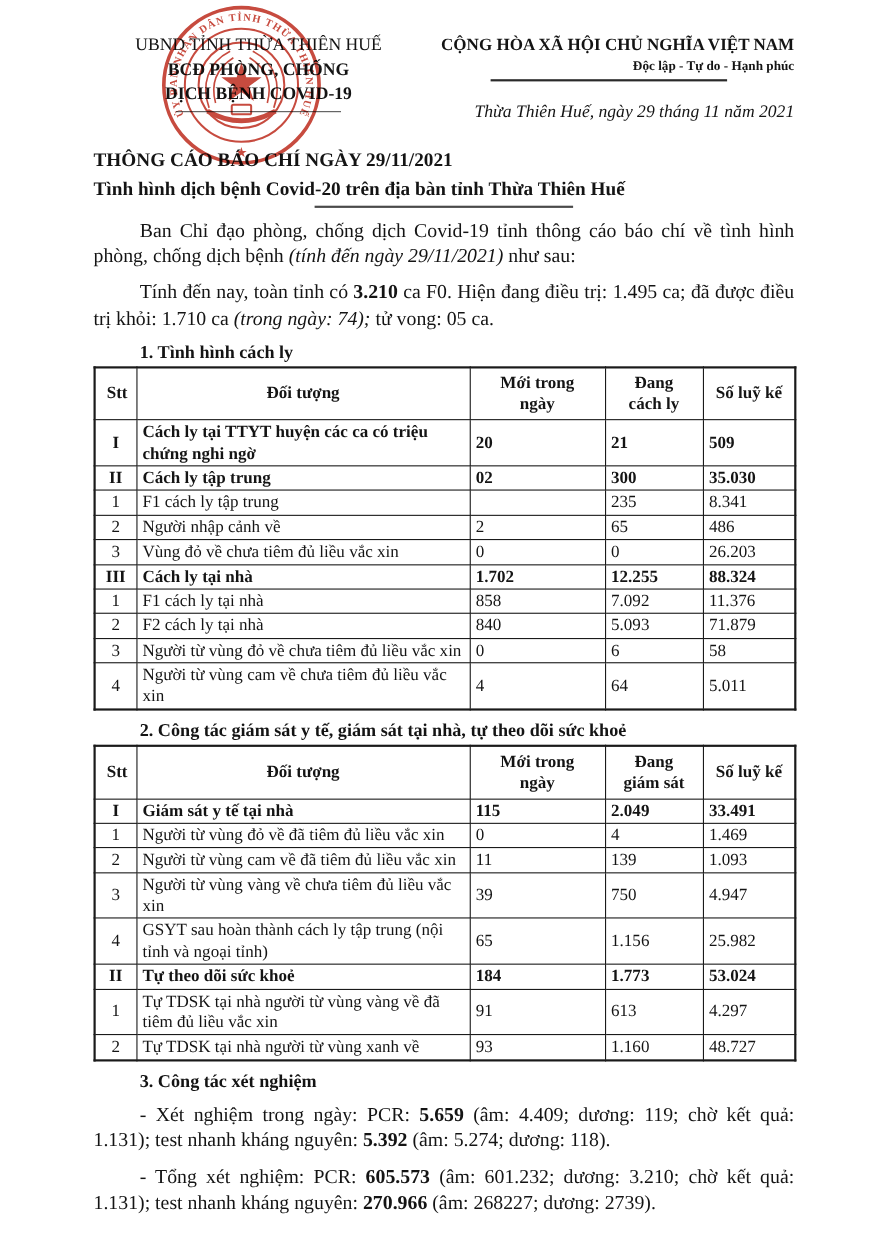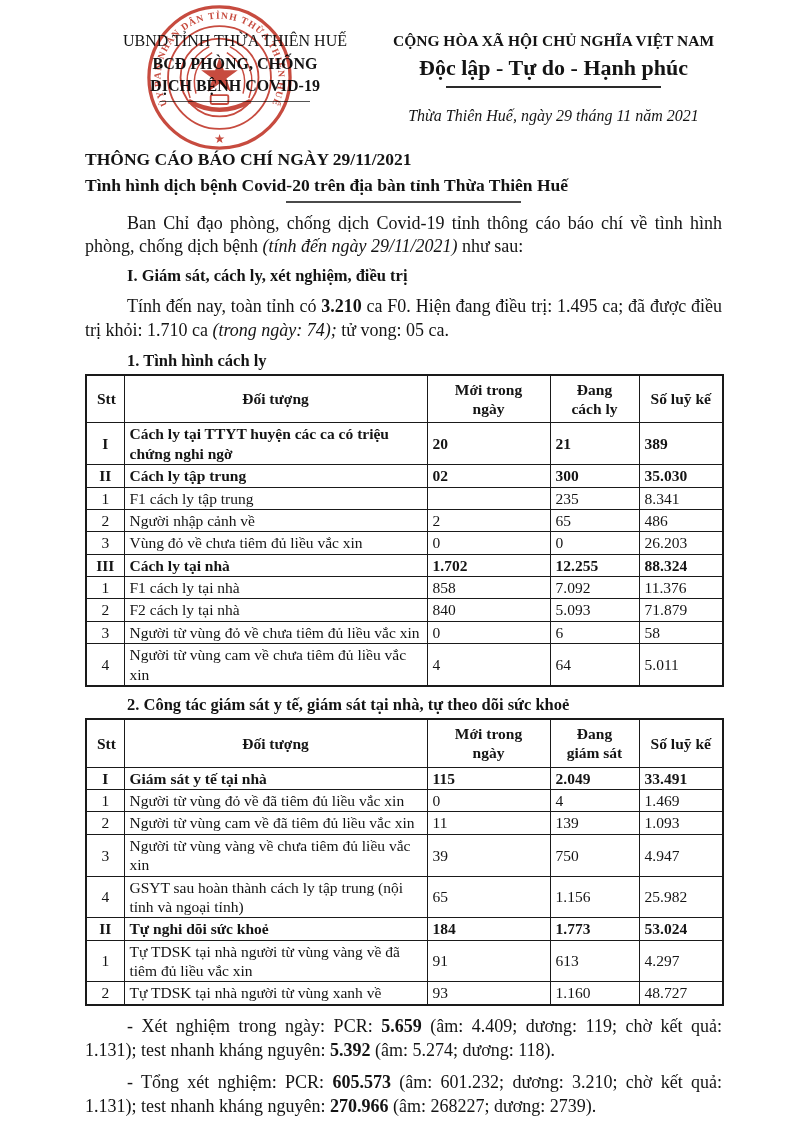--- a/index.html
+++ b/index.html
@@ -23,26 +23,26 @@
   .header-left {
     width: 300px;
     text-align: center;
     font-size: 16px;
     line-height: 1.42;
     padding-top: 8px;
   }
   .org-rule { width: 150px; height: 1px; background: #555; margin: 3px auto 0; }
   .header-right {
     flex: 1;
-    text-align: center;
+    text-align: right;
     font-size: 15.5px;
     line-height: 1.42;
     padding-top: 8px;
   }
-  .motto { font-size: 22px; }
+  .motto { font-size: 12px; }
   .motto-rule { width: 215px; height: 1.5px; background: #2a2a2a; margin: 3px auto 0; }
   .dateline { margin-top: 17px; font-style: italic; font-size: 16px; }
 
   
   .seal {
     position: absolute;
     left: 146px;
     top: 4px;
     width: 147px;
     height: 147px;
@@ -151,21 +151,20 @@
   </svg>
 
   <div class="title-block">
     <div>THÔNG CÁO BÁO CHÍ NGÀY 29/11/2021</div>
     <div>Tình hình dịch bệnh Covid-20 trên địa bàn tỉnh Thừa Thiên Huế</div>
     <div class="title-rule"></div>
   </div>
 
   <p class="para"><span>Ban Chỉ đạo phòng, chống dịch Covid-19 tỉnh thông cáo báo chí về tình hình phòng, chống dịch bệnh </span><span class="italic">(tính đến ngày 29/11/2021)</span><span> như sau:</span></p>
 
-  <h3 class="section-heading">I. Giám sát, cách ly, xét nghiệm, điều trị</h3>
   <p class="para"><span>Tính đến nay, toàn tỉnh có </span><span class="bold">3.210</span><span> ca F0. Hiện đang điều trị: 1.495 ca; đã được điều trị khỏi: 1.710 ca </span><span class="italic">(trong ngày: 74);</span><span> tử vong: 05 ca.</span></p>
 
   <h4 class="sub-heading">1. Tình hình cách ly</h4>
   <table class="data-table">
     <colgroup>
       <col style="width:38px">
         <col style="width:303px">
         <col style="width:123px">
         <col style="width:89px">
         <col style="width:84px">
@@ -178,21 +177,21 @@
         <th>Đang cách ly</th>
         <th>Số luỹ kế</th>
       </tr>
     </thead>
     <tbody>
         <tr class="row-bold">
           <td class="cell-stt">I</td>
           <td class="cell-label">Cách ly tại TTYT huyện các ca có triệu chứng nghi ngờ</td>
           <td class="cell-num">20</td>
           <td class="cell-num">21</td>
-          <td class="cell-num">389</td>
+          <td class="cell-num">509</td>
         </tr>
         <tr class="row-bold">
           <td class="cell-stt">II</td>
           <td class="cell-label">Cách ly tập trung</td>
           <td class="cell-num">02</td>
           <td class="cell-num">300</td>
           <td class="cell-num">35.030</td>
         </tr>
         <tr>
           <td class="cell-stt">1</td>
@@ -302,21 +301,21 @@
         </tr>
         <tr>
           <td class="cell-stt">4</td>
           <td class="cell-label">GSYT sau hoàn thành cách ly tập trung (nội tỉnh và ngoại tỉnh)</td>
           <td class="cell-num">65</td>
           <td class="cell-num">1.156</td>
           <td class="cell-num">25.982</td>
         </tr>
         <tr class="row-bold">
           <td class="cell-stt">II</td>
-          <td class="cell-label">Tự nghi dõi sức khoẻ</td>
+          <td class="cell-label">Tự theo dõi sức khoẻ</td>
           <td class="cell-num">184</td>
           <td class="cell-num">1.773</td>
           <td class="cell-num">53.024</td>
         </tr>
         <tr>
           <td class="cell-stt">1</td>
           <td class="cell-label">Tự TDSK tại nhà người từ vùng vàng về đã tiêm đủ liều vắc xin</td>
           <td class="cell-num">91</td>
           <td class="cell-num">613</td>
           <td class="cell-num">4.297</td>
@@ -324,16 +323,17 @@
         <tr>
           <td class="cell-stt">2</td>
           <td class="cell-label">Tự TDSK tại nhà người từ vùng xanh về</td>
           <td class="cell-num">93</td>
           <td class="cell-num">1.160</td>
           <td class="cell-num">48.727</td>
         </tr>
       </tbody>
   </table>
 
+  <h4 class="sub-heading">3. Công tác xét nghiệm</h4>
   <p class="para"><span>- Xét nghiệm trong ngày: PCR: </span><span class="bold">5.659</span><span> (âm: 4.409; dương: 119; chờ kết quả: 1.131); test nhanh kháng nguyên: </span><span class="bold">5.392</span><span> (âm: 5.274; dương: 118).</span></p>
   <p class="para"><span>- Tổng xét nghiệm: PCR: </span><span class="bold">605.573</span><span> (âm: 601.232; dương: 3.210; chờ kết quả: 1.131); test nhanh kháng nguyên: </span><span class="bold">270.966</span><span> (âm: 268227; dương: 2739).</span></p>
 
 </div>
 
 </body></html>

